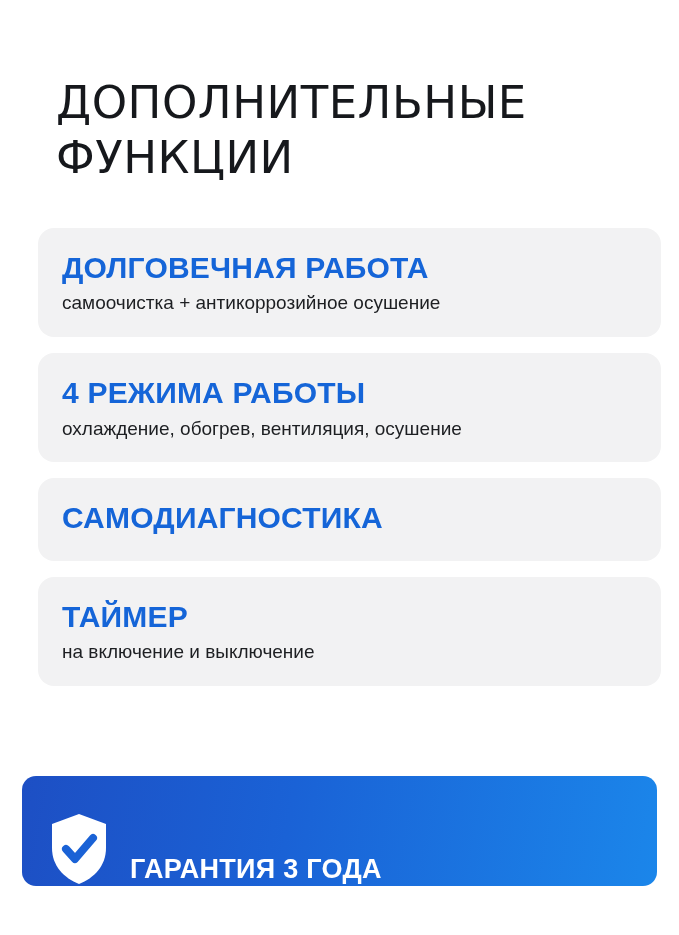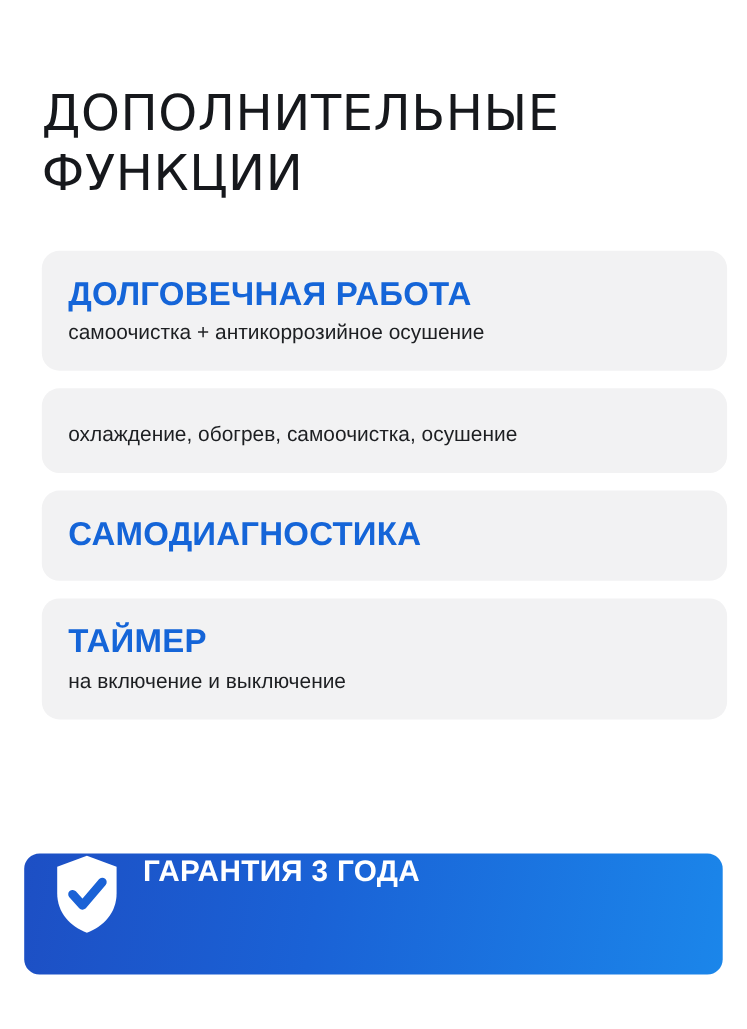--- a/index.html
+++ b/index.html
@@ -18,21 +18,21 @@
   .page {
     position: relative;
     width: 679px;
     height: 935px;
     box-sizing: border-box;
     padding: 0;
   }
 
   .page-title {
     position: absolute;
-    left: 38px;
+    left: 56px;
     top: 46px;
     width: 590px;
     font-size: 45px;
     line-height: 1.22;
     font-weight: 400;
     letter-spacing: 0.5px;
     color: #16181c;
     text-transform: uppercase;
     font-family: "DejaVu Sans", sans-serif;
   }
@@ -77,21 +77,21 @@
 
   .banner {
     position: absolute;
     left: 22px;
     top: 776px;
     width: 635px;
     height: 110px;
     border-radius: 14px;
     background: linear-gradient(100deg, #1d4fc4 0%, #1a62d6 42%, #1b86ea 100%);
     display: flex;
-    align-items: flex-start;
+    align-items: flex-end;
     padding: 0 26px;
     box-sizing: border-box;
   }
 
   .shield {
     flex: 0 0 auto;
     width: 62px;
     height: 74px;
     margin-right: 20px;
     position: relative;
@@ -118,21 +118,22 @@
   <h1 class="page-title">Дополнительные функции</h1>
 
   <div class="cards">
 
     <div class="card">
       <div class="card-title">Долговечная работа</div>
       <div class="card-sub">самоочистка + антикоррозийное осушение</div>
     </div>
 
     <div class="card">
-      <div class="card-sub">охлаждение, обогрев, самоочистка, осушение</div>
+      <div class="card-title">4 режима работы</div>
+      <div class="card-sub">охлаждение, обогрев, вентиляция, осушение</div>
     </div>
 
     <div class="card card--single">
       <div class="card-title">Самодиагностика</div>
     </div>
 
     <div class="card">
       <div class="card-title">Таймер</div>
       <div class="card-sub">на включение и выключение</div>
     </div>

